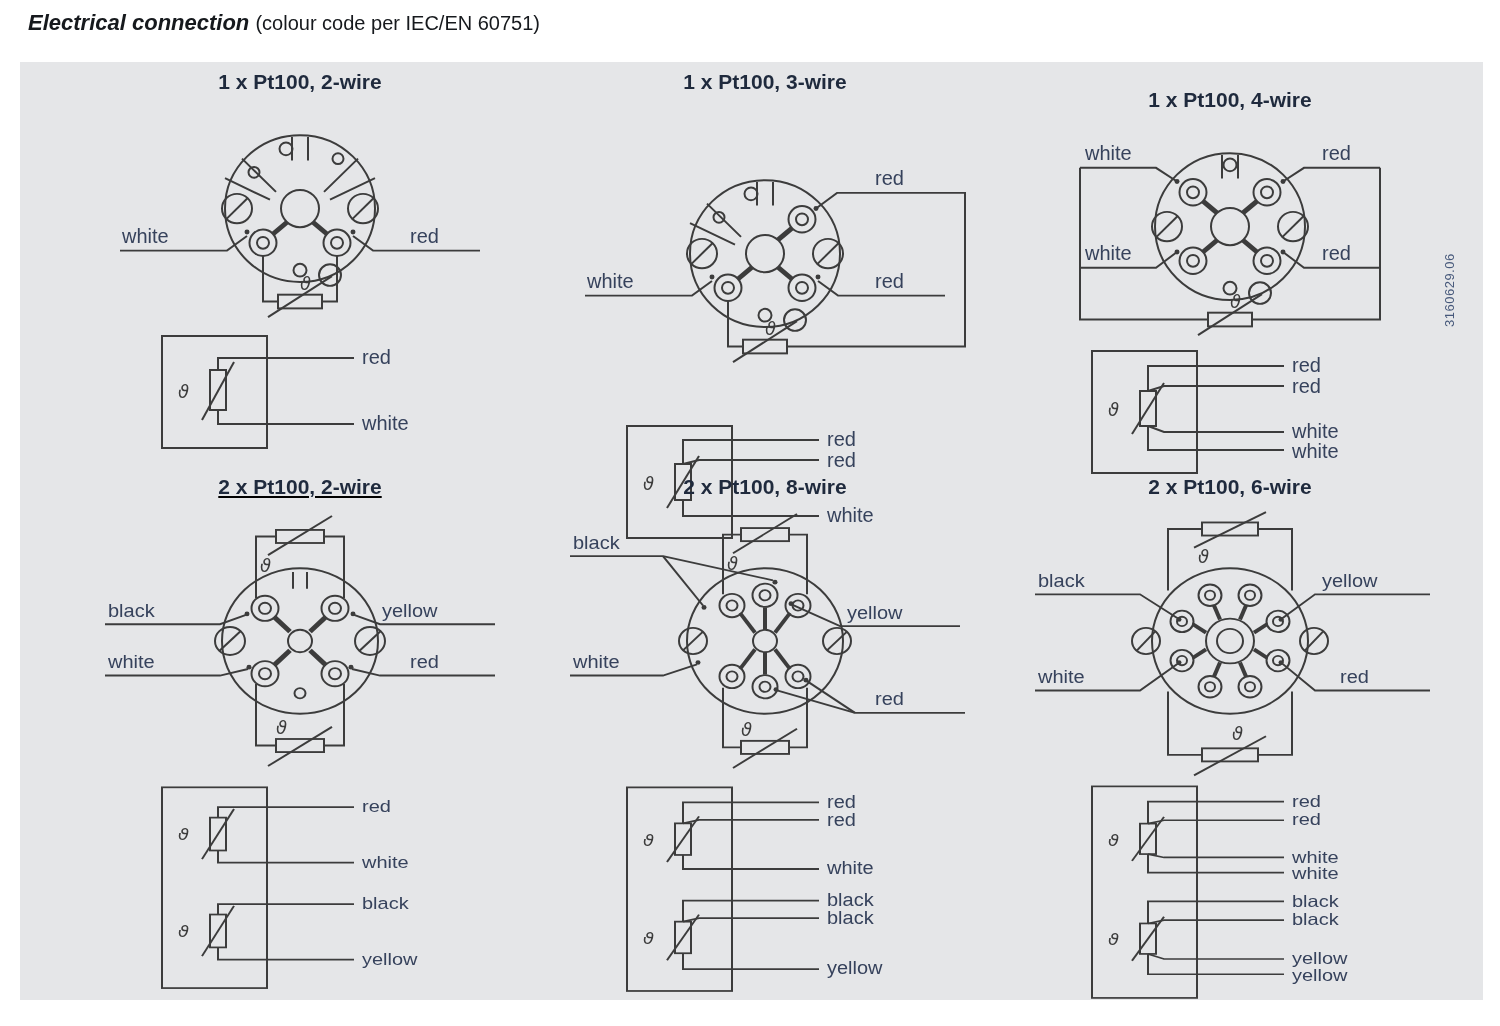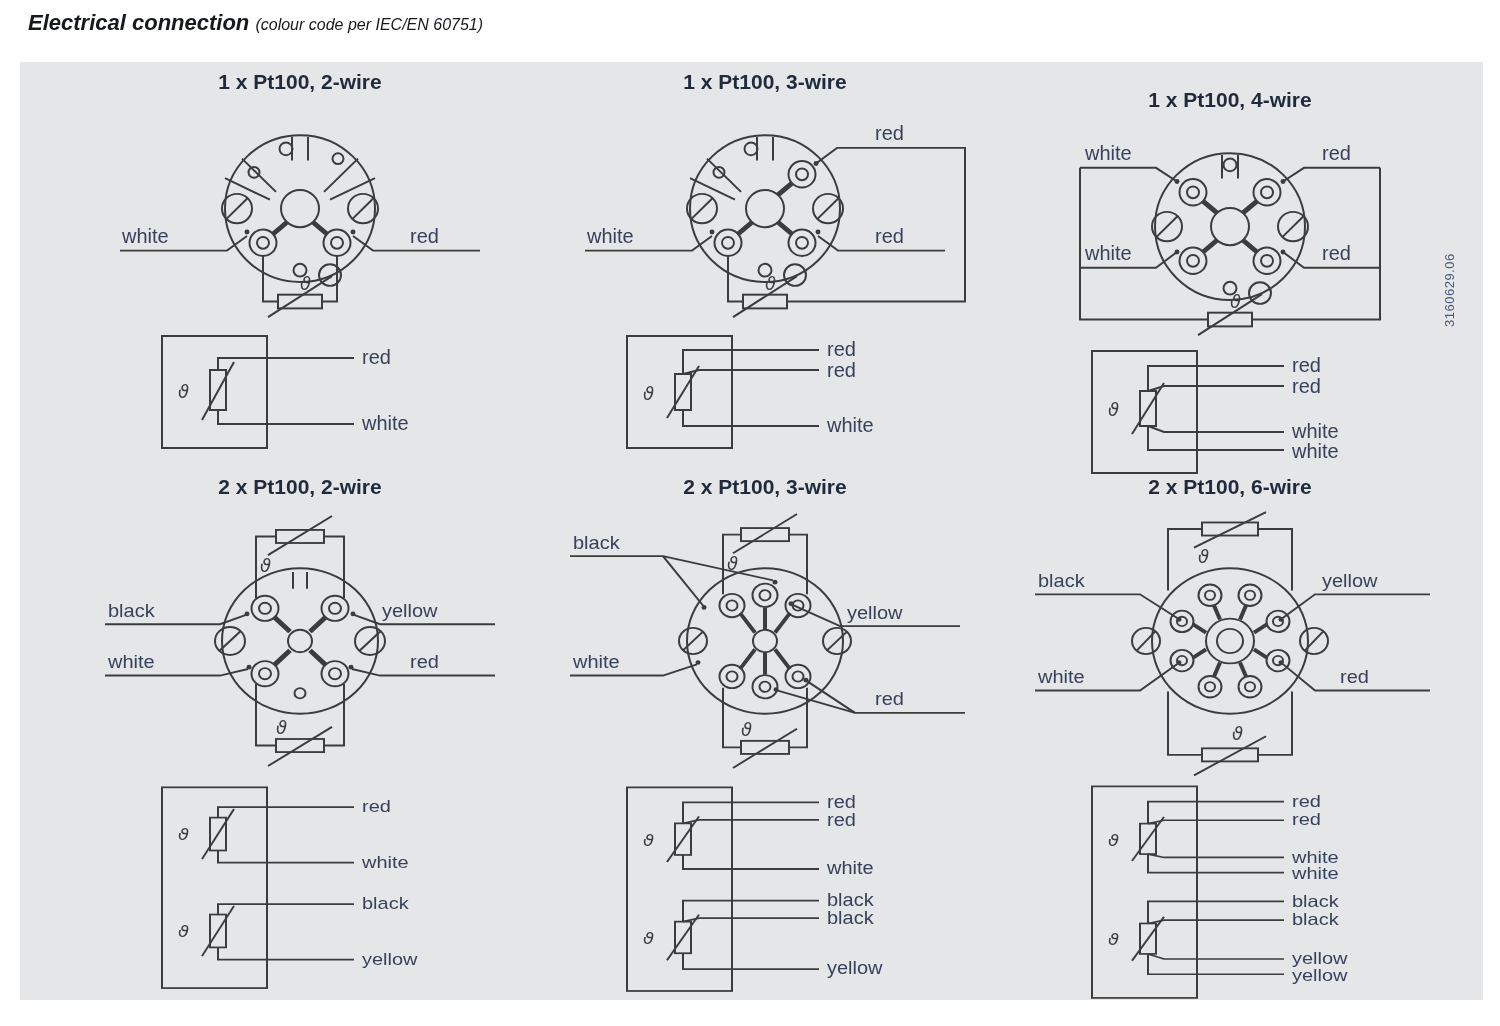--- a/index.html
+++ b/index.html
@@ -1,19 +1,19 @@
 <!DOCTYPE html>
 <html><head>
 <meta charset="utf-8">
 <style>
   html,body{margin:0;padding:0;width:1500px;height:1026px;background:#ffffff;overflow:hidden;
             font-family:"Liberation Sans",sans-serif;}
   .hdr{position:absolute;left:28px;top:10px;font-size:22px;color:#16191d;white-space:nowrap;}
   .hdr .b{font-weight:bold;font-style:italic;}
-  .hdr .s{font-weight:normal;font-size:16px;font-style:italic;}
+  .hdr .s{font-weight:normal;font-size:20px;}
   .panel{position:absolute;left:20px;top:62px;width:1463px;height:938px;background:#e5e6e8;}
   .cell{position:absolute;width:440px;display:flex;flex-direction:column;align-items:center;}
   .dtitle{font-size:21px;font-weight:bold;color:#1f2a3d;margin-bottom:2px;white-space:nowrap;}
   svg{display:block;}
   .schem{margin-left:42px;align-self:flex-start;margin-top:2px;}
   .ln{fill:none;stroke:#3c3c3c;stroke-width:2;}
   .lnk{fill:none;stroke:#3c3c3c;stroke-width:5;}
   .lnk4{fill:none;stroke:#3c3c3c;stroke-width:4;}
   .dot{fill:#3c3c3c;stroke:none;}
   .lbl{fill:#36425c;font-size:20px;font-family:"Liberation Sans",sans-serif;}
@@ -80,21 +80,21 @@
       <path d="M80,92 L112,34"></path>
       <path d="M96,42 V30 H232"></path>
       <path d="M96,82 V96 H232"></path>
     </g>
     <text class="theta" x="56" y="70">ϑ</text>
     <text class="lbl" x="240" y="36">red</text>
     <text class="lbl" x="240" y="102">white</text>
   </svg>
 </div>
 
-<div class="cell" style="left:545px;top:70px;">
+<div class="cell" style="left:545px;top:70px;gap:45px;">
   <div class="dtitle">1 x Pt100, 3-wire</div>
   <svg class="head" width="440" height="230" viewBox="0 0 440 235" preserveAspectRatio="none">
     <g class="ln">
       <circle cx="220" cy="115" r="75"></circle>
         <circle cx="220" cy="115" r="19"></circle>
       <path d="M212,42 V66 M228,42 V66"></path>
       <path d="M162,64 L196,98 M145,84 L190,106"></path>
       <circle cx="206" cy="54" r="6.5"></circle>
         <circle cx="174" cy="78" r="5.5"></circle>
       <circle cx="220" cy="178" r="6.5"></circle>
@@ -211,21 +211,21 @@
       <path d="M96,80 V104 H232"></path>
     </g>
     <text class="theta" x="56" y="70">ϑ</text>
     <text class="lbl" x="240" y="26">red</text>
     <text class="lbl" x="240" y="47">red</text>
     <text class="lbl" x="240" y="92">white</text>
     <text class="lbl" x="240" y="112">white</text>
   </svg>
 </div>
 
-<div class="cell" style="left:80px;top:475px;">
+<div class="cell" style="left:80px;top:475px;text-decoration:underline;">
   <div class="dtitle">2 x Pt100, 2-wire</div>
   <svg class="head" width="440" height="280" viewBox="0 0 440 300" preserveAspectRatio="none">
     <g class="ln">
       <circle cx="220" cy="150" r="78"></circle>
         <circle cx="220" cy="150" r="12"></circle>
       <path d="M213,76 V94 M227,76 V94"></path>
       <circle cx="220" cy="206" r="5.5"></circle>
     </g>
     <g class="ln">
       <circle cx="150" cy="150" r="15"></circle>
@@ -289,21 +289,21 @@
     <text class="theta" x="56" y="66">ϑ</text>
     <text class="theta" x="56" y="178">ϑ</text>
     <text class="lbl" x="240" y="34">red</text>
     <text class="lbl" x="240" y="98">white</text>
     <text class="lbl" x="240" y="146">black</text>
     <text class="lbl" x="240" y="210">yellow</text>
   </svg>
 </div>
 
 <div class="cell" style="left:545px;top:475px;">
-  <div class="dtitle">2 x Pt100, 3-wire</div>
+  <div class="dtitle">2 x Pt100, 8-wire</div>
   <svg class="head" width="440" height="280" viewBox="0 0 440 300" preserveAspectRatio="none">
     <g class="ln">
       <circle cx="220" cy="150" r="78"></circle>
         <circle cx="220" cy="150" r="12"></circle>
     </g>
     <g class="ln">
       <circle cx="148" cy="150" r="14"></circle>
         <path d="M138,160 L158,140"></path>
       <circle cx="292" cy="150" r="14"></circle>
         <path d="M282,160 L302,140"></path>

